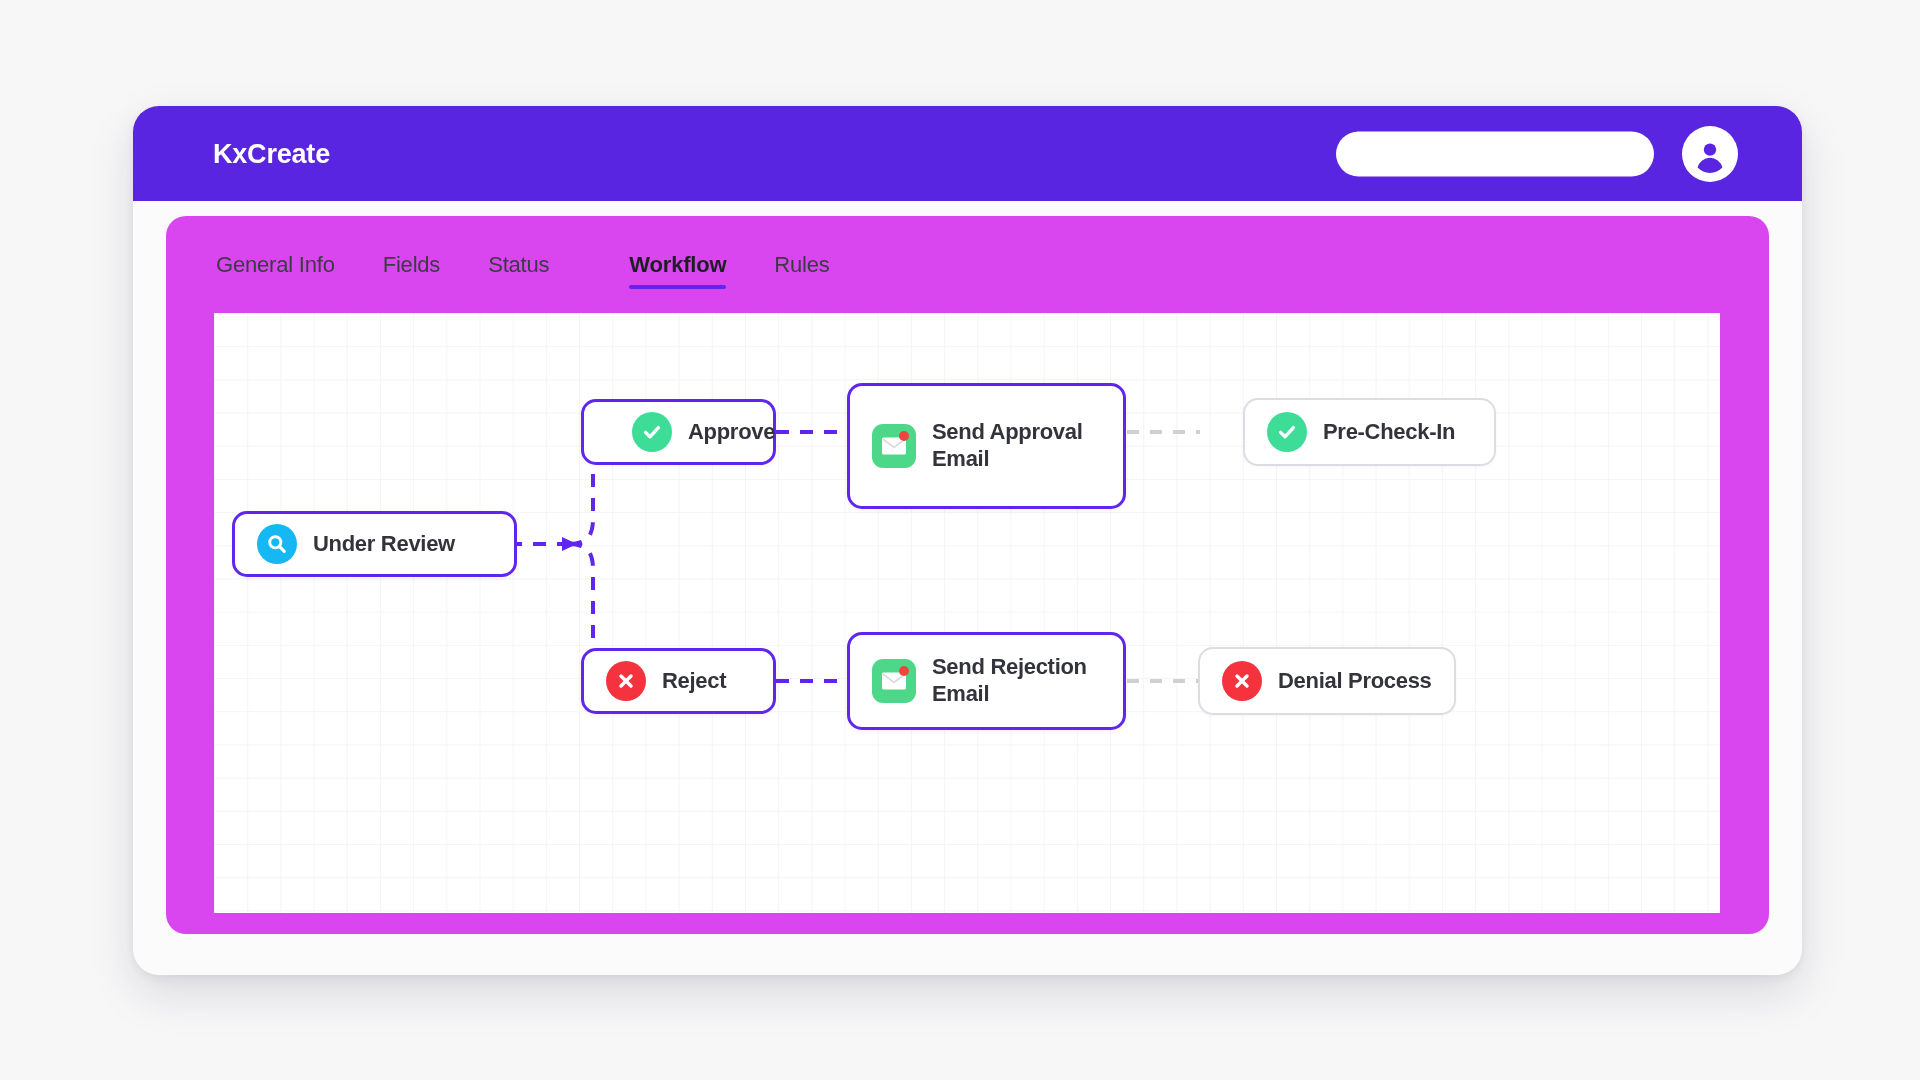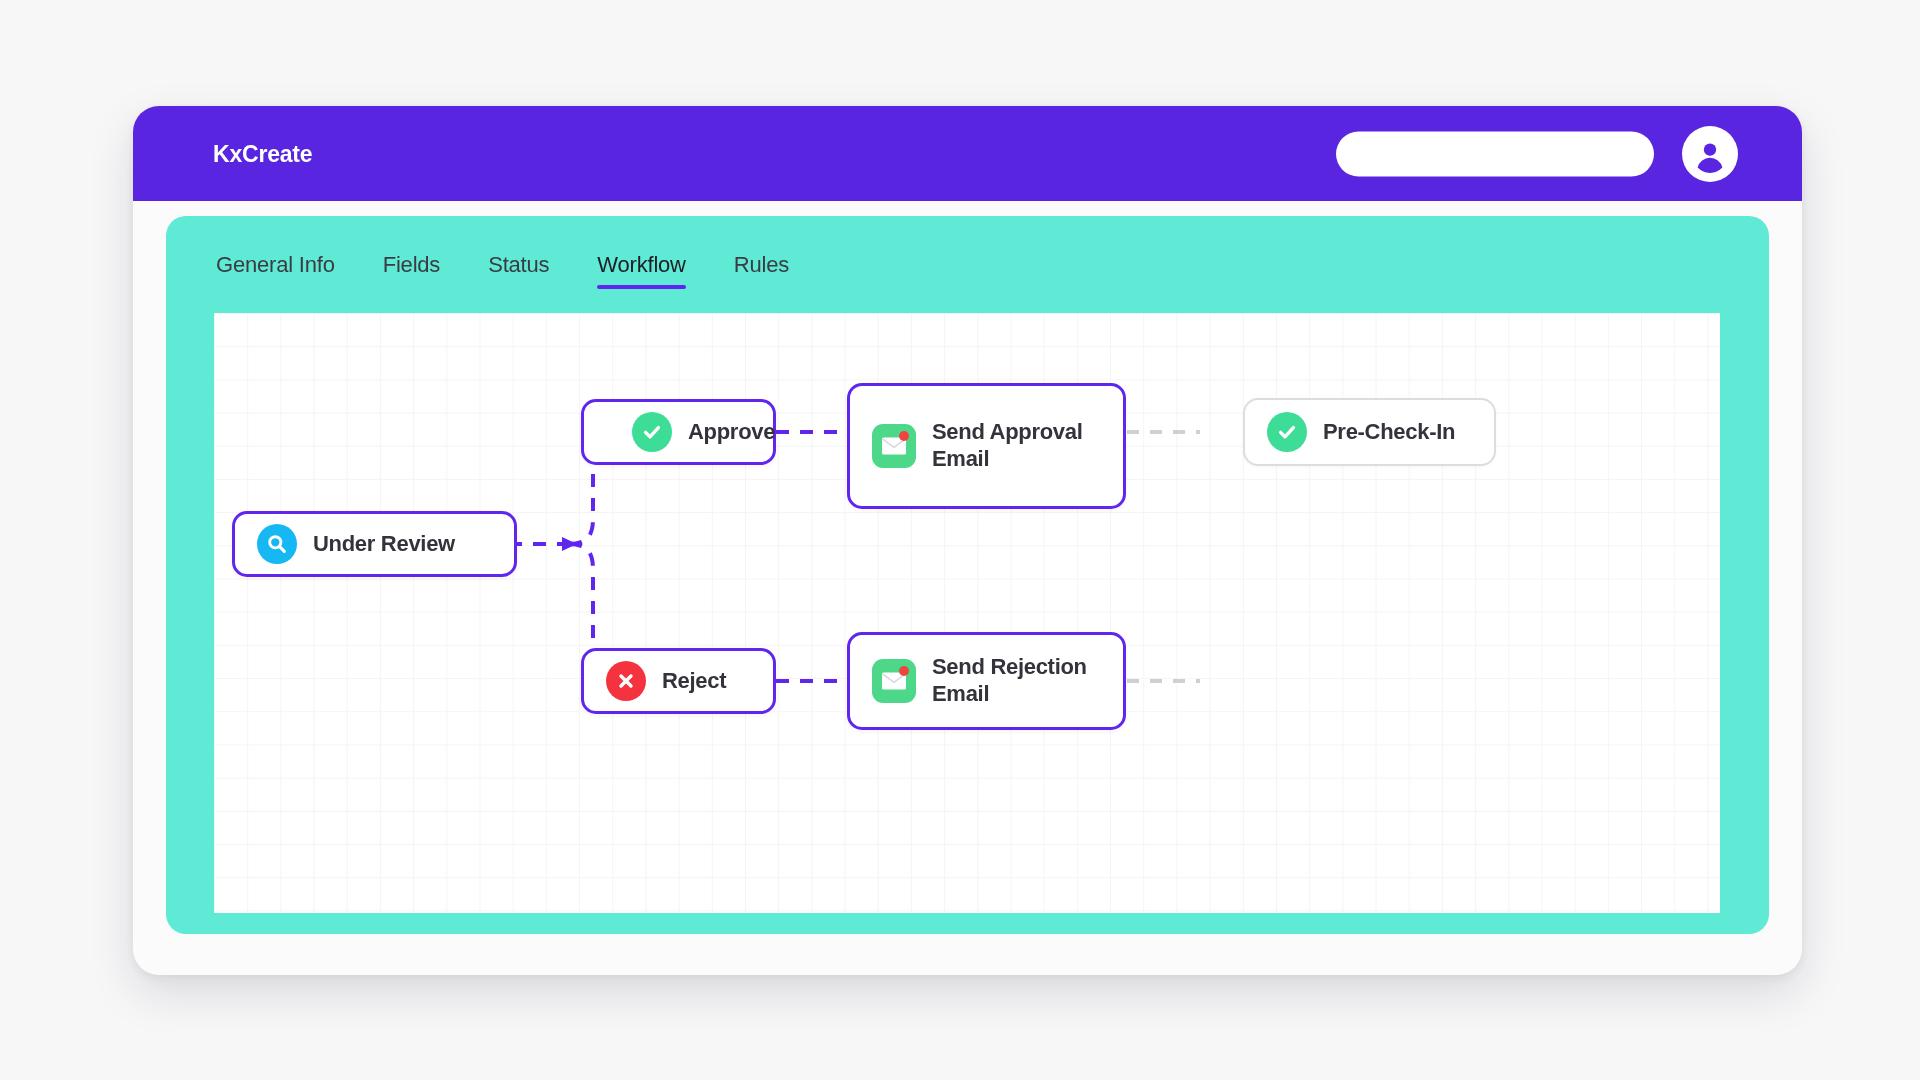--- a/index.html
+++ b/index.html
@@ -44,21 +44,21 @@
     display: flex;
     align-items: center;
   }
 
   .brand-title {
     position: absolute;
     left: 80px;
     top: 50%;
     transform: translateY(-50%);
     color: #ffffff;
-    font-size: 23px;
+    font-size: 27px;
     font-weight: bold;
     letter-spacing: -0.2px;
   }
 
   .header-search {
     position: absolute;
     right: 148px;
     top: 50%;
     transform: translateY(-50%);
     width: 318px;
@@ -88,21 +88,21 @@
     justify-content: center;
   }
 
   
   .content-card {
     position: absolute;
     left: 33px;
     top: 110px;
     width: 1603px;
     height: 718px;
-    background: #5eead4;
+    background: #d946ef;
     border-radius: 20px;
   }
 
   
   .tabs {
     position: absolute;
     left: 50px;
     top: 38px;
     display: flex;
     align-items: flex-end;
@@ -114,22 +114,23 @@
     font-size: 22px;
     color: #3b3c43;
     line-height: 1;
     padding-bottom: 13px;
     cursor: pointer;
     white-space: nowrap;
     letter-spacing: -0.2px;
   }
 
   .tab.active {
-    font-weight: normal;
+    font-weight: bold;
     color: #1d1e24;
+    margin-left: 32px;
   }
 
   .tab.active::after {
     content: "";
     position: absolute;
     left: 0;
     right: 0;
     bottom: 0;
     height: 4px;
     border-radius: 2px;
@@ -344,17 +345,26 @@
 
         <div class="node muted" id="node-precheck">
           <span class="ic-circle green">
             <svg width="24" height="24" viewBox="0 0 24 24">
               <path d="M5.6 12.4 L10 16.8 L18.4 7.6" fill="none" stroke="#ffffff" stroke-width="3.4" stroke-linecap="round" stroke-linejoin="round"></path>
             </svg>
           </span>
           <span class="node-label">Pre-Check-In</span>
         </div>
 
+        <div class="node muted" id="node-denial">
+          <span class="ic-circle red">
+            <svg width="24" height="24" viewBox="0 0 24 24">
+              <line x1="7" y1="7" x2="17" y2="17" stroke="#ffffff" stroke-width="3.4" stroke-linecap="round"></line>
+              <line x1="17" y1="7" x2="7" y2="17" stroke="#ffffff" stroke-width="3.4" stroke-linecap="round"></line>
+            </svg>
+          </span>
+          <span class="node-label">Denial Process</span>
+        </div>
 
       </div>
     </div>
   </div>
 </div>
 
 </body></html>

